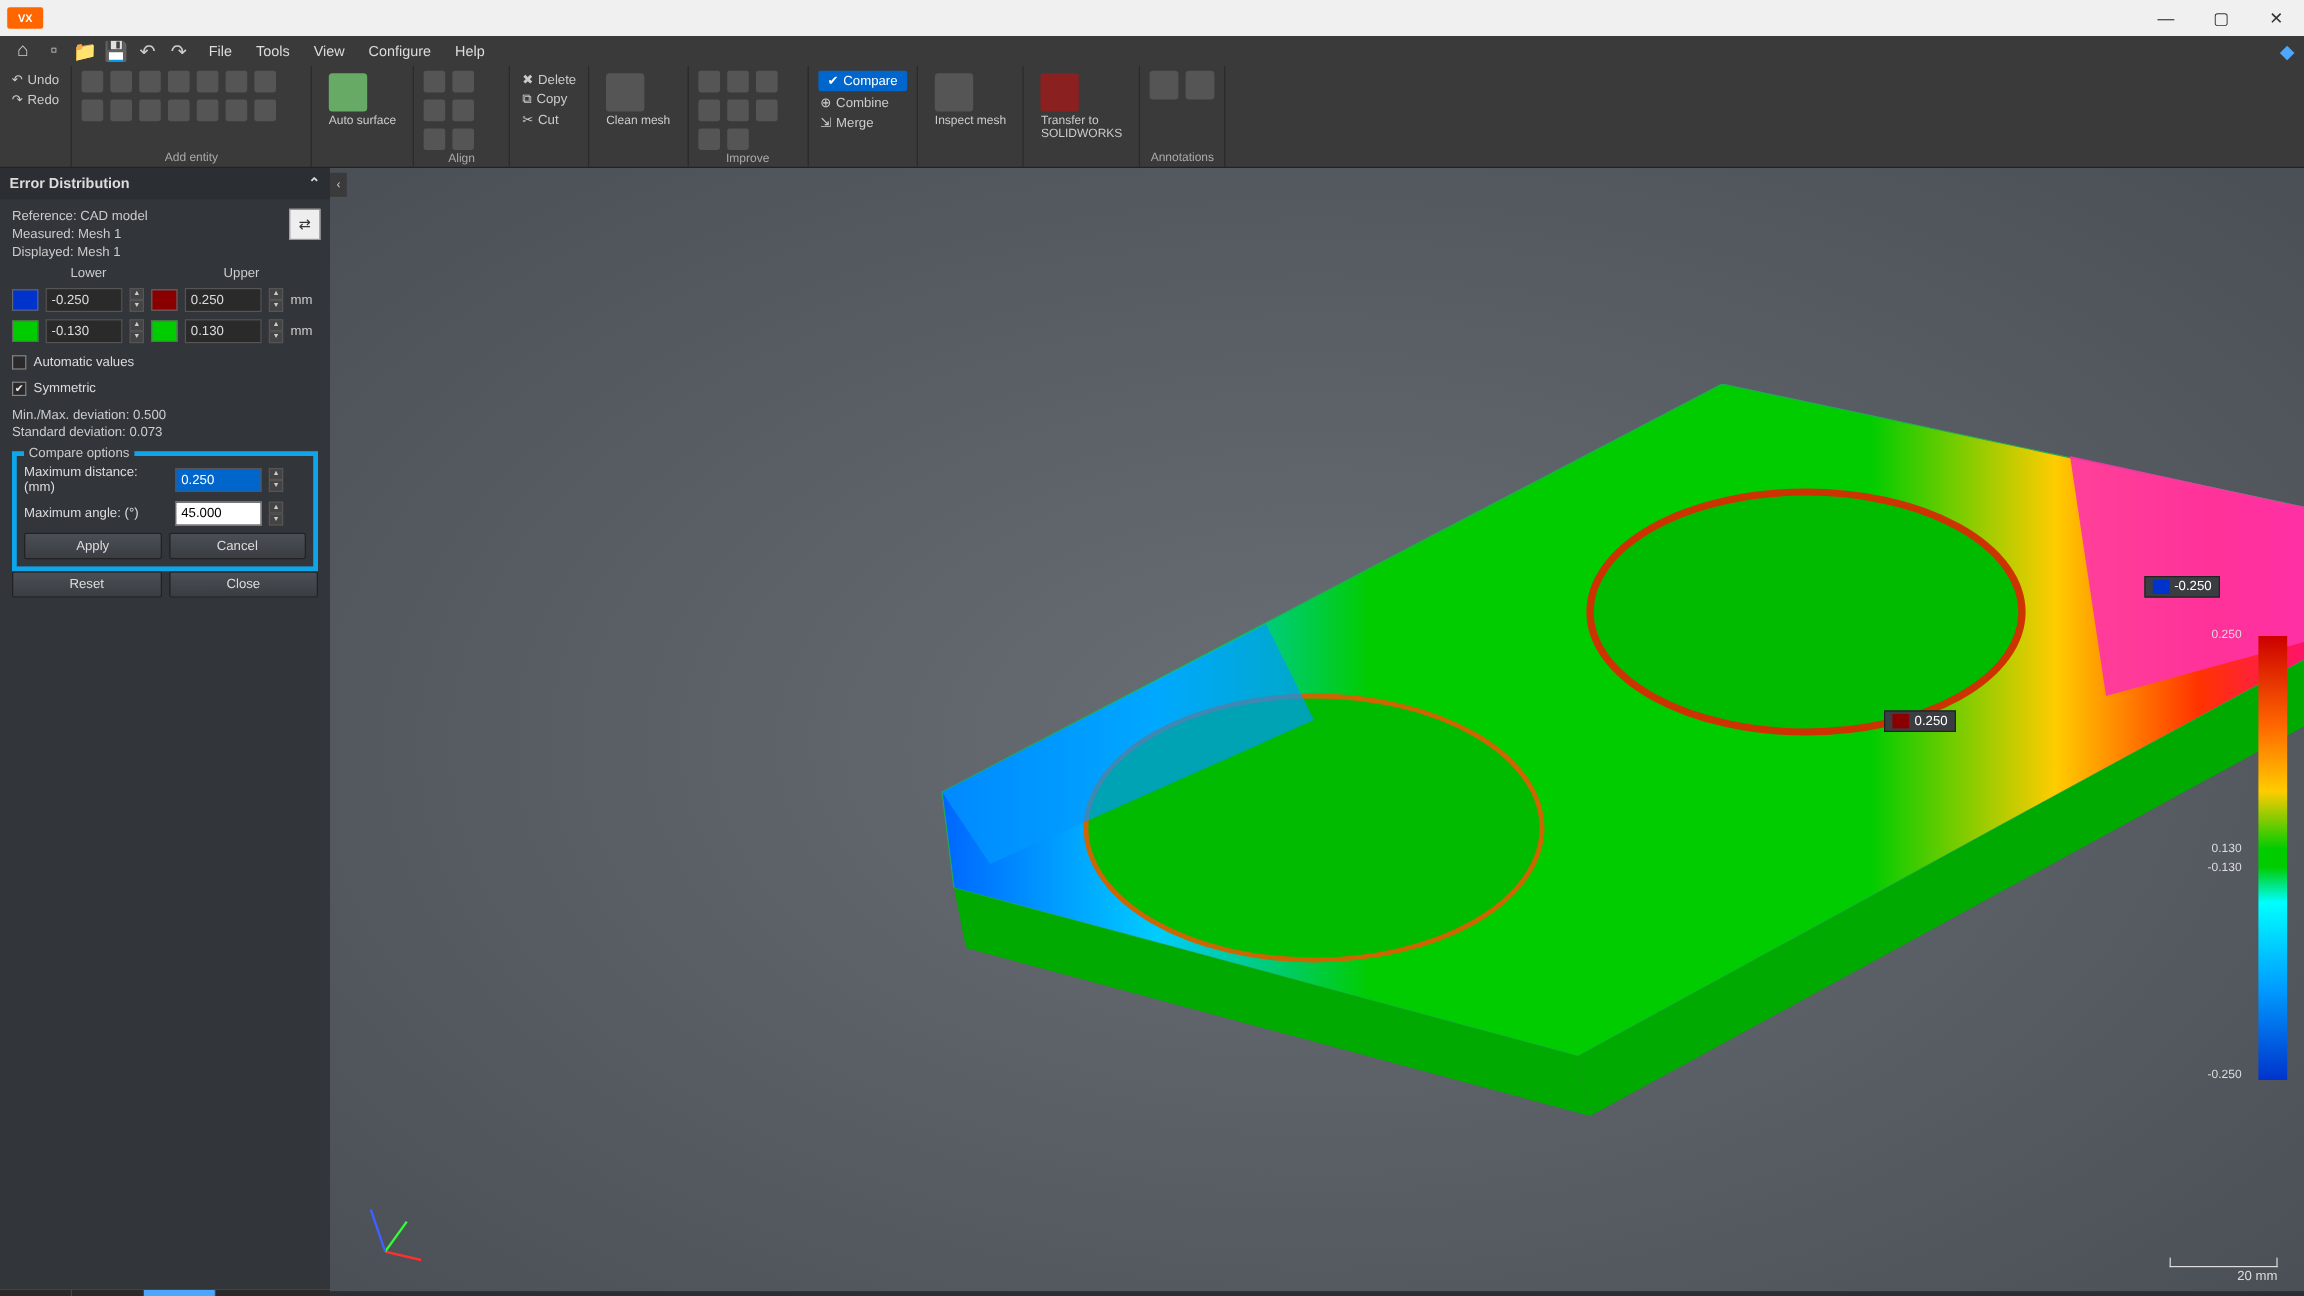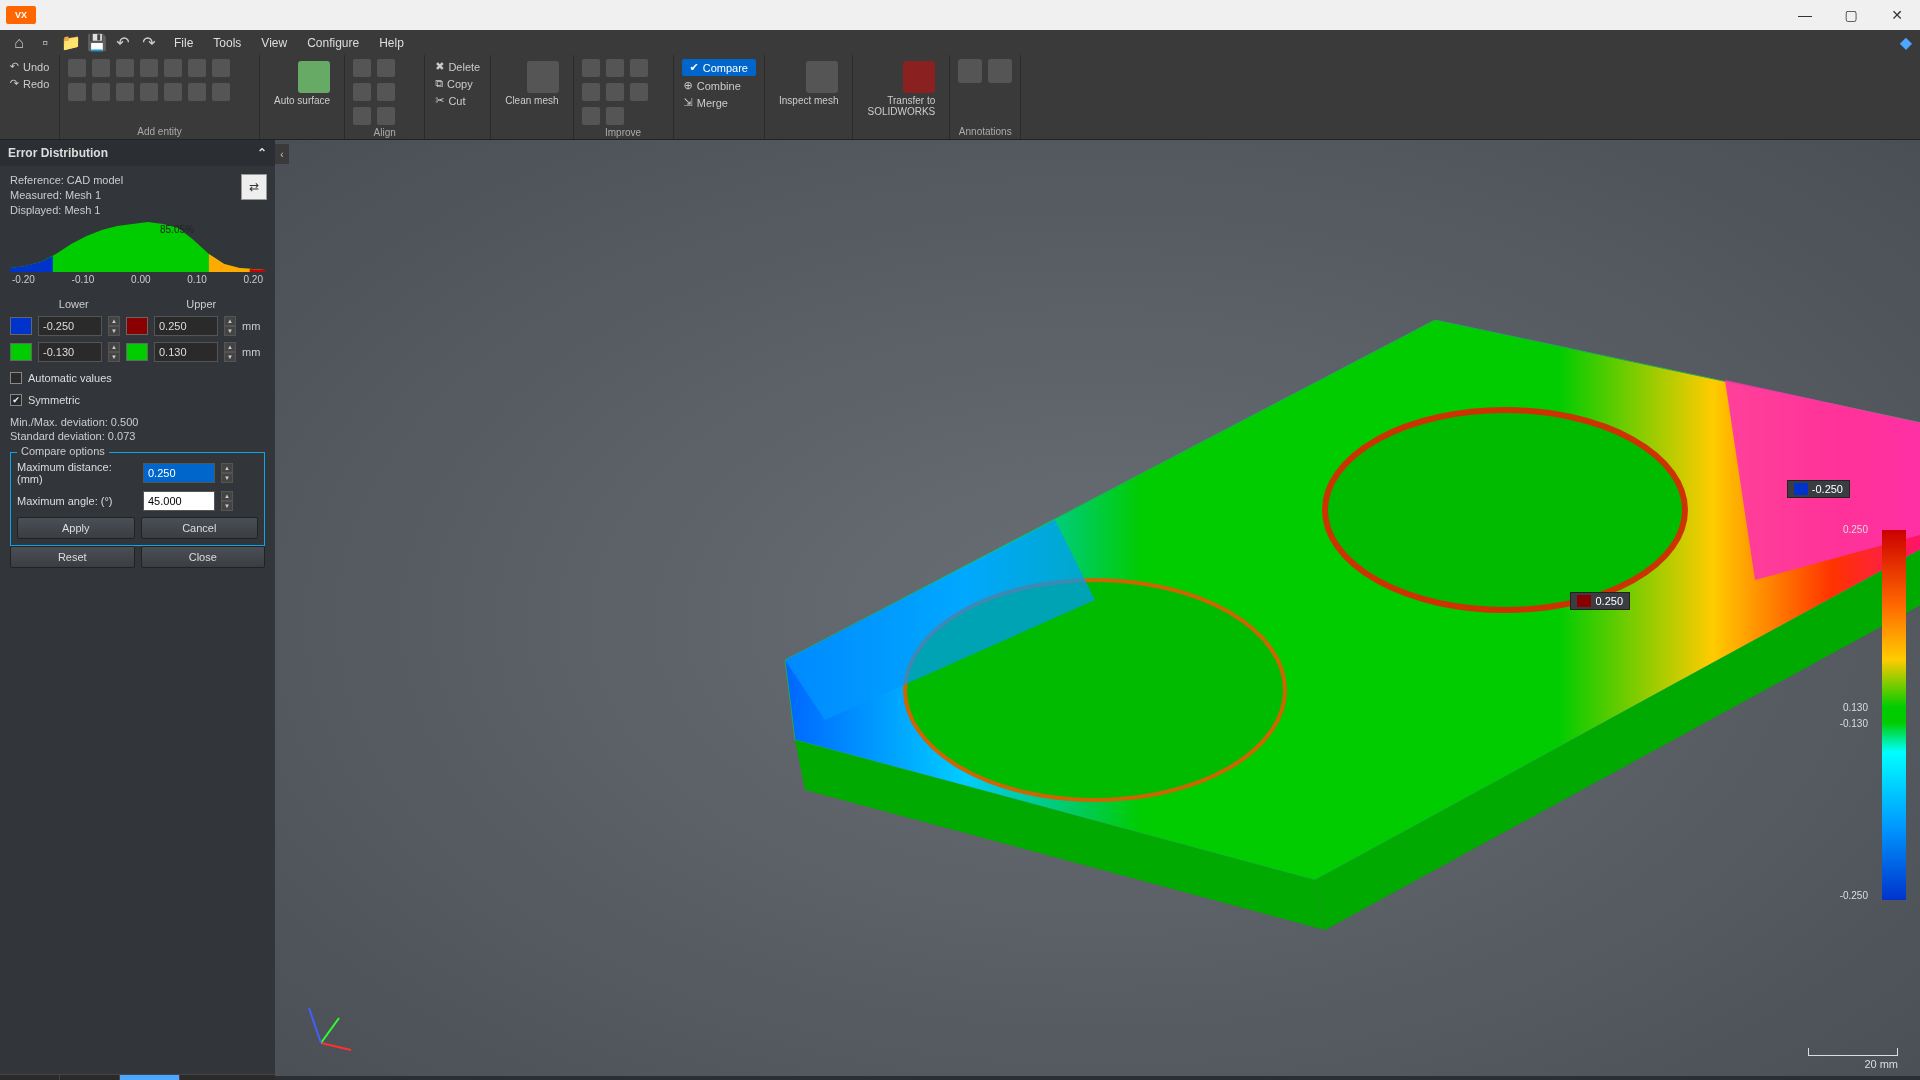--- a/index.html
+++ b/index.html
@@ -13,42 +13,42 @@
 .menubar .mitem { color:#ddd; font-size:12px; padding:0 10px; }
 .menubar .qm { margin-left:auto; width:28px;height:25px;color:#4da6ff;display:flex;align-items:center;justify-content:center; }
 .ribbon { height:85px; background:#3a3a3a; border-bottom:1px solid #222; display:flex; }
 .rgroup { border-right:1px solid #2a2a2a; padding:4px 8px 2px 8px; display:flex;flex-direction:column;align-items:center;justify-content:space-between; }
 .rgroup .icons { display:flex; gap:6px; align-items:center; flex-wrap:wrap; }
 .rgroup .glabel { font-size:10px; color:#aaa; margin-top:2px; }
 .rgroup .stack { display:flex; flex-direction:column; gap:2px; }
 .ritem { color:#ccc; font-size:11px; display:flex;align-items:center;gap:4px; padding:1px 2px; }
 .ricon { width:18px;height:18px;background:#555;border-radius:2px; }
 .bigicon { width:32px;height:32px;background:#555;border-radius:3px;margin-bottom:2px; }
-.vbtn { display:flex;flex-direction:column;align-items:flex-end;color:#ccc;font-size:10px;padding:2px 6px; }
+.vbtn { display:flex;flex-direction:column;align-items:flex-start;color:#ccc;font-size:10px;padding:2px 6px; }
 .compare-btn { background:#0066cc;color:#fff;padding:2px 8px;border-radius:2px;font-size:11px;display:flex;align-items:center;gap:4px; }
 .main { display:flex; height:960px; }
 .sidepanel { width:275px; background:#32363b; color:#ddd; font-size:11px; display:flex;flex-direction:column; }
 .panel-head { background:#2b2f33; padding:6px 8px; font-size:12px; font-weight:bold; display:flex;justify-content:space-between;align-items:center; }
 .panel-body { padding:8px 10px; }
 .info-line { font-size:11px; color:#ccc; margin-bottom:3px; }
 .histo { position:relative;height:70px;margin-top:6px; }
 .histo svg { width:100%;height:50px; }
 .histo-ticks { display:flex;justify-content:space-between;font-size:10px;color:#ccc;padding:0 2px; }
 .lu-labels { display:flex; margin-top:6px; }
 .lu-labels div { flex:1; text-align:center; font-size:11px; color:#ccc; }
 .color-row { display:flex; align-items:center; gap:6px; margin-top:6px; }
 .swatch { width:22px;height:18px;border:1px solid #666; }
 .numbox { width:64px;height:20px;background:#2a2a2a;border:1px solid #555;color:#ddd;font-size:11px;padding:0 4px; }
 .spinbtns { width:12px;height:20px;display:flex;flex-direction:column; }
 .spinbtns div { flex:1;background:#444;border:1px solid #555;font-size:6px;color:#ccc;display:flex;align-items:center;justify-content:center; }
 .unit { font-size:11px;color:#ccc; }
 .cb-row { display:flex;align-items:center;gap:6px;margin-top:10px;font-size:11px; }
 .cb { width:12px;height:12px;border:1px solid #888;background:#2a2a2a;display:flex;align-items:center;justify-content:center;font-size:9px;color:#eee; }
 .stat { font-size:11px;color:#ccc;margin-top:10px; }
-.fieldset { border:1px solid #0ea5e9;margin-top:10px;padding:8px 6px 6px 6px;position:relative; }
+.fieldset { border:4px solid #0ea5e9;margin-top:10px;padding:8px 6px 6px 6px;position:relative; }
 .fieldset .legend { position:absolute;top:-8px;left:6px;background:#32363b;padding:0 4px;font-size:11px;color:#ccc; }
 .fld-row { display:flex;align-items:center;gap:6px;margin-bottom:6px;font-size:11px; }
 .fld-row .lbl { width:120px; }
 .fld-row input { width:72px;height:20px;background:#fff;color:#000;border:1px solid #555;font-size:11px;padding:0 4px; }
 .fld-row input.sel { background:#0066cc;color:#fff; }
 .btn-row { display:flex;gap:6px;margin-top:4px; }
 .pbtn { flex:1;height:22px;background:linear-gradient(#4a4f55,#3a3e43);border:1px solid #222;color:#ddd;font-size:11px;display:flex;align-items:center;justify-content:center;border-radius:2px; }
 .side-bottom-tabs { margin-top:auto;height:26px;background:#2a2a2a;display:flex;border-top:1px solid #444; }
 .side-bottom-tabs div { width:60px;display:flex;align-items:center;justify-content:center;color:#888;font-size:14px;border-right:1px solid #444; }
 .side-bottom-tabs div.active { background:#4da6ff; }
@@ -221,36 +221,20 @@
     <div class="panel-head">
       <span>Error Distribution</span>
       <span>⌃</span>
     </div>
     <div class="panel-body" style="position:relative;">
       <div class="swap-icon">⇄</div>
       <div class="info-line">Reference: CAD model</div>
       <div class="info-line">Measured: Mesh 1</div>
       <div class="info-line">Displayed: Mesh 1</div>
 
-      <div class="histo">
-        <svg viewBox="0 0 250 50" preserveAspectRatio="none">
-          <polygon points="0,50 0,46 15,44 30,40 45,32 60,22 75,14 90,8 105,4 120,2 135,0 150,2 165,6 180,18 195,32 210,42 225,46 250,48 250,50" fill="#00cc00"></polygon>
-          <polygon points="0,50 0,46 15,44 30,40 42,34 42,50" fill="#0033cc"></polygon>
-          <polygon points="195,50 195,32 210,42 225,46 250,48 250,50" fill="#ffaa00"></polygon>
-          <polygon points="235,50 235,47 250,48 250,50" fill="#cc0000"></polygon>
-        </svg>
-        <div style="position:absolute;top:2px;left:150px;font-size:10px;color:#222;">85.05%</div>
-        <div class="histo-ticks">
-          <span>-0.20</span>
-          <span>-0.10</span>
-          <span>0.00</span>
-          <span>0.10</span>
-          <span>0.20</span>
-        </div>
-      </div>
 
       <div class="lu-labels">
         <div>Lower</div>
         <div>Upper</div>
       </div>
 
       <div class="color-row">
         <div class="swatch" style="background:#0033cc;"></div>
         <input class="numbox" value="-0.250" style="">
         <div class="spinbtns">

